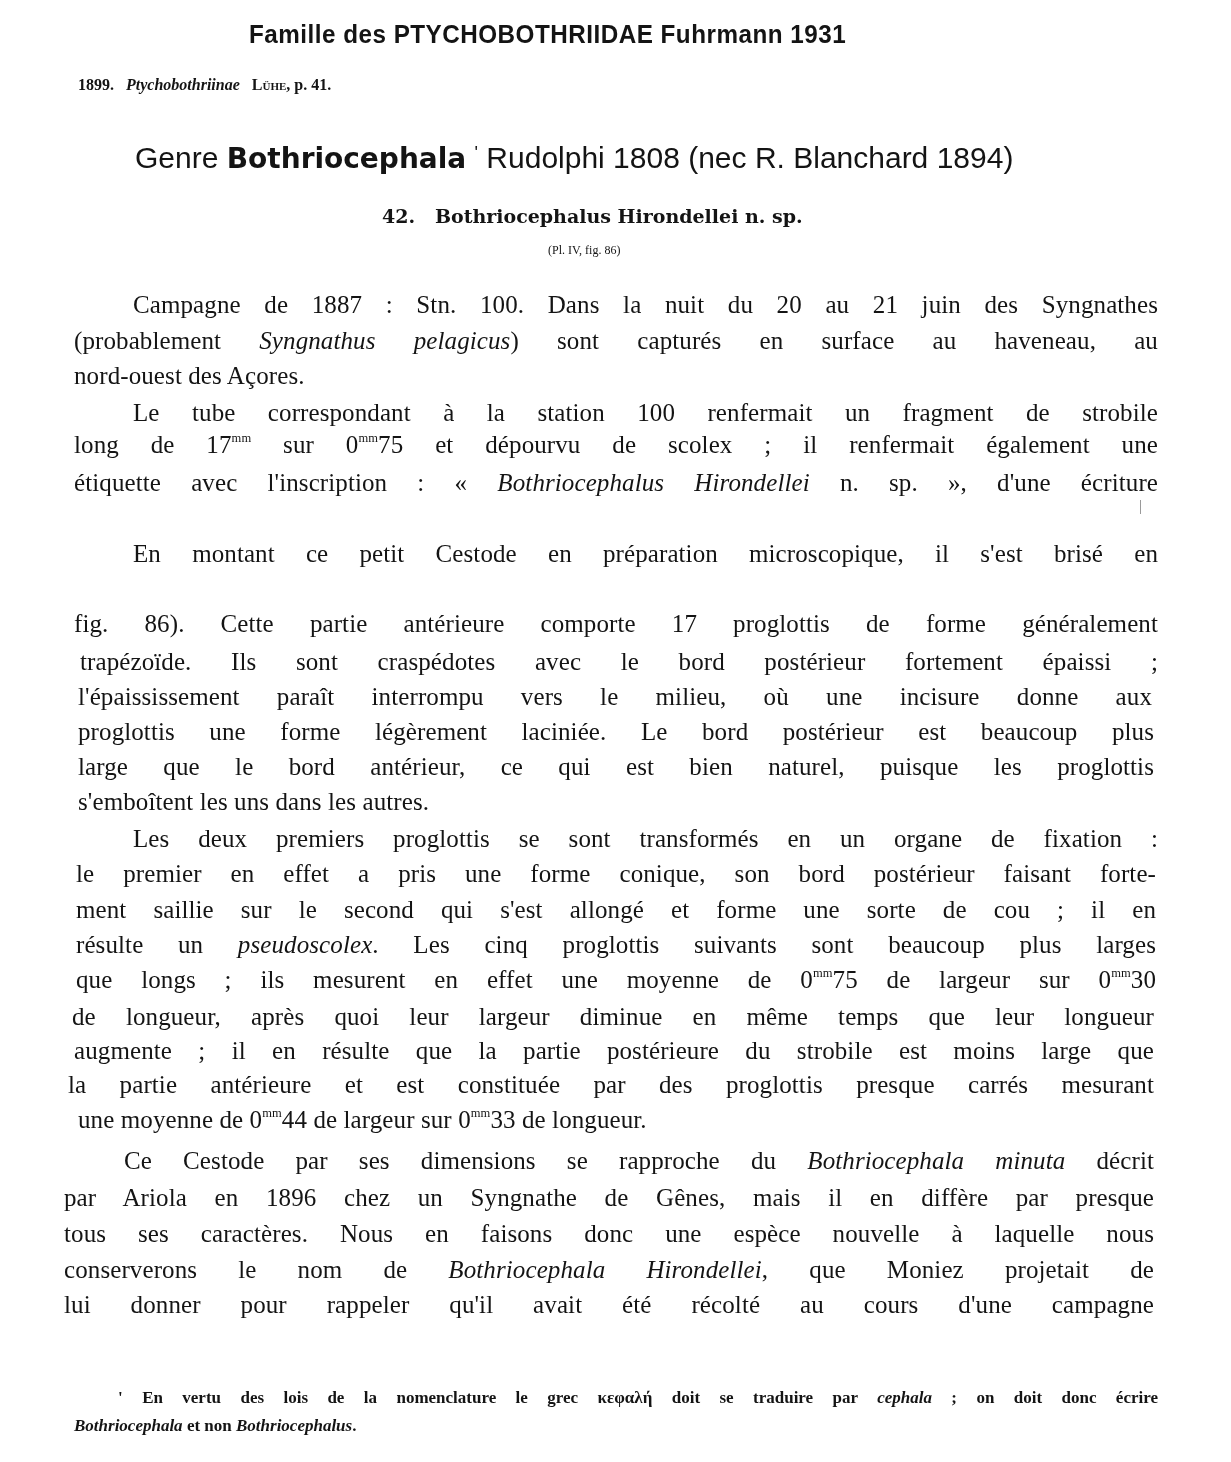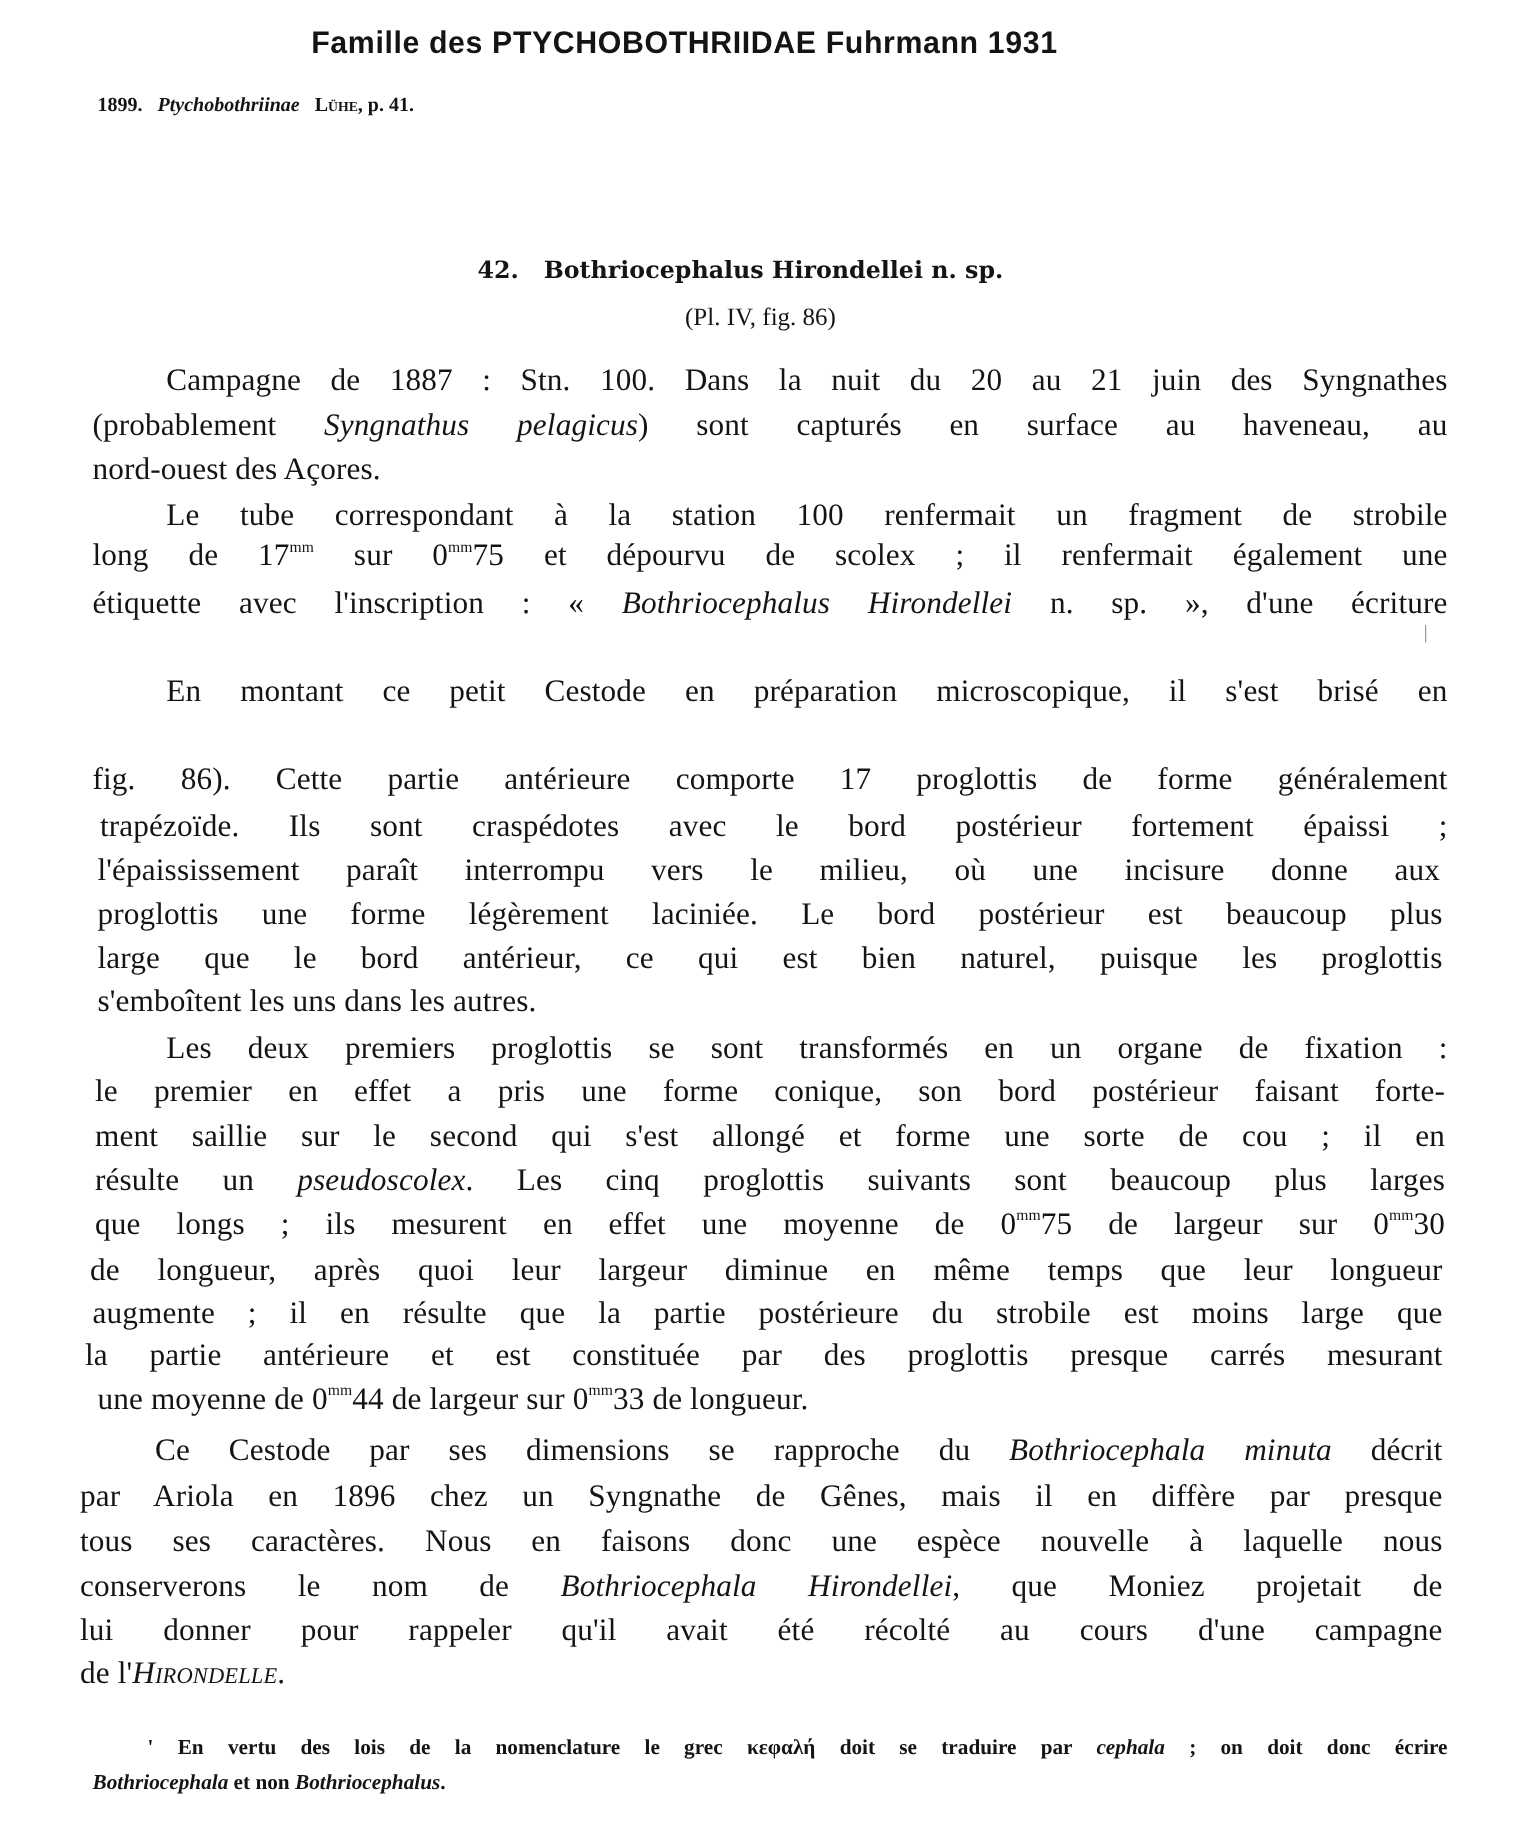--- a/index.html
+++ b/index.html
@@ -52,21 +52,21 @@
       font-weight: bold;
       font-family: "DejaVu Sans", sans-serif;
       font-size: 28px;
     }
     .species {
       font-family: "DejaVu Serif", serif;
       font-weight: bold;
       font-size: 19px;
     }
     .plate-ref {
-      font-size: 20px;
+      font-size: 12px;
     }
     .body-line {
       font-size: 25px;
       letter-spacing: 0.1px;
       left: 74px;
       width: 1084px;
     }
     .body-line.indent {
       left: 133px;
       width: 1025px;
@@ -99,20 +99,26 @@
   <div class="line running-head" style="left:249px; top:22px;">Famille des PTYCHOBOTHRIIDAE Fuhrmann 1931</div>
 
   <div class="line synonym" style="left:78px; top:77px;">
     <span>1899.</span>
     <span>&nbsp;</span>
     <i>Ptychobothriinae</i>
     <span>&nbsp;</span>
     <span class="sc">Lühe</span><span>, p. 41.</span>
   </div>
 
+  <div class="line genre" style="left:135px; top:143px;">
+    <span>Genre</span>
+    <b>Bothriocephala</b>
+    <span style="font-size:18px; vertical-align:9px;">'</span>
+    <span>Rudolphi 1808 (nec R. Blanchard 1894)</span>
+  </div>
 
   <div class="line species" style="left:382px; top:207px;">
     <span>42.</span>
     <span>&nbsp;</span>
     <span>Bothriocephalus Hirondellei n. sp.</span>
   </div>
 
   <div class="line plate-ref" style="left:548px; top:244px;">(Pl. IV, fig. 86)</div>
 
   <div class="line justify body-line indent" style="top:292px;">
@@ -193,23 +199,20 @@
   </div>
   <div class="line justify body-line" style="top:1221px; left:64px; width:1090px;">
     <span>tous ses caractères. Nous en faisons donc une espèce nouvelle à laquelle nous</span>
   </div>
   <div class="line justify body-line" style="top:1257px; left:64px; width:1090px;">
     <span>conserverons le nom de </span><i>Bothriocephala Hirondellei</i><span>, que Moniez projetait de</span>
   </div>
   <div class="line justify body-line" style="top:1292px; left:64px; width:1090px;">
     <span>lui donner pour rappeler qu'il avait été récolté au cours d'une campagne</span>
   </div>
-  <div class="line body-line" style="top:1326px; left:64px;">
-    <span>de l'</span><i class="sc" style="font-variant:small-caps;">Hirondelle</i><span>.</span>
-  </div>
 
   <div class="line justify footnote-line indent" style="top:1389px; height:22px;">
     <span>' </span><span>En vertu des lois de la nomenclature le grec κεφαλή doit se traduire par </span><i>cephala</i><span> ; on doit donc écrire</span>
   </div>
   <div class="line footnote-line" style="top:1417px;">
     <i>Bothriocephala</i><span> et non </span><i>Bothriocephalus</i><span>.</span>
   </div>
 
   <div class="mark" style="left:1140px; top:500px; height:14px;"></div>
 </div>

